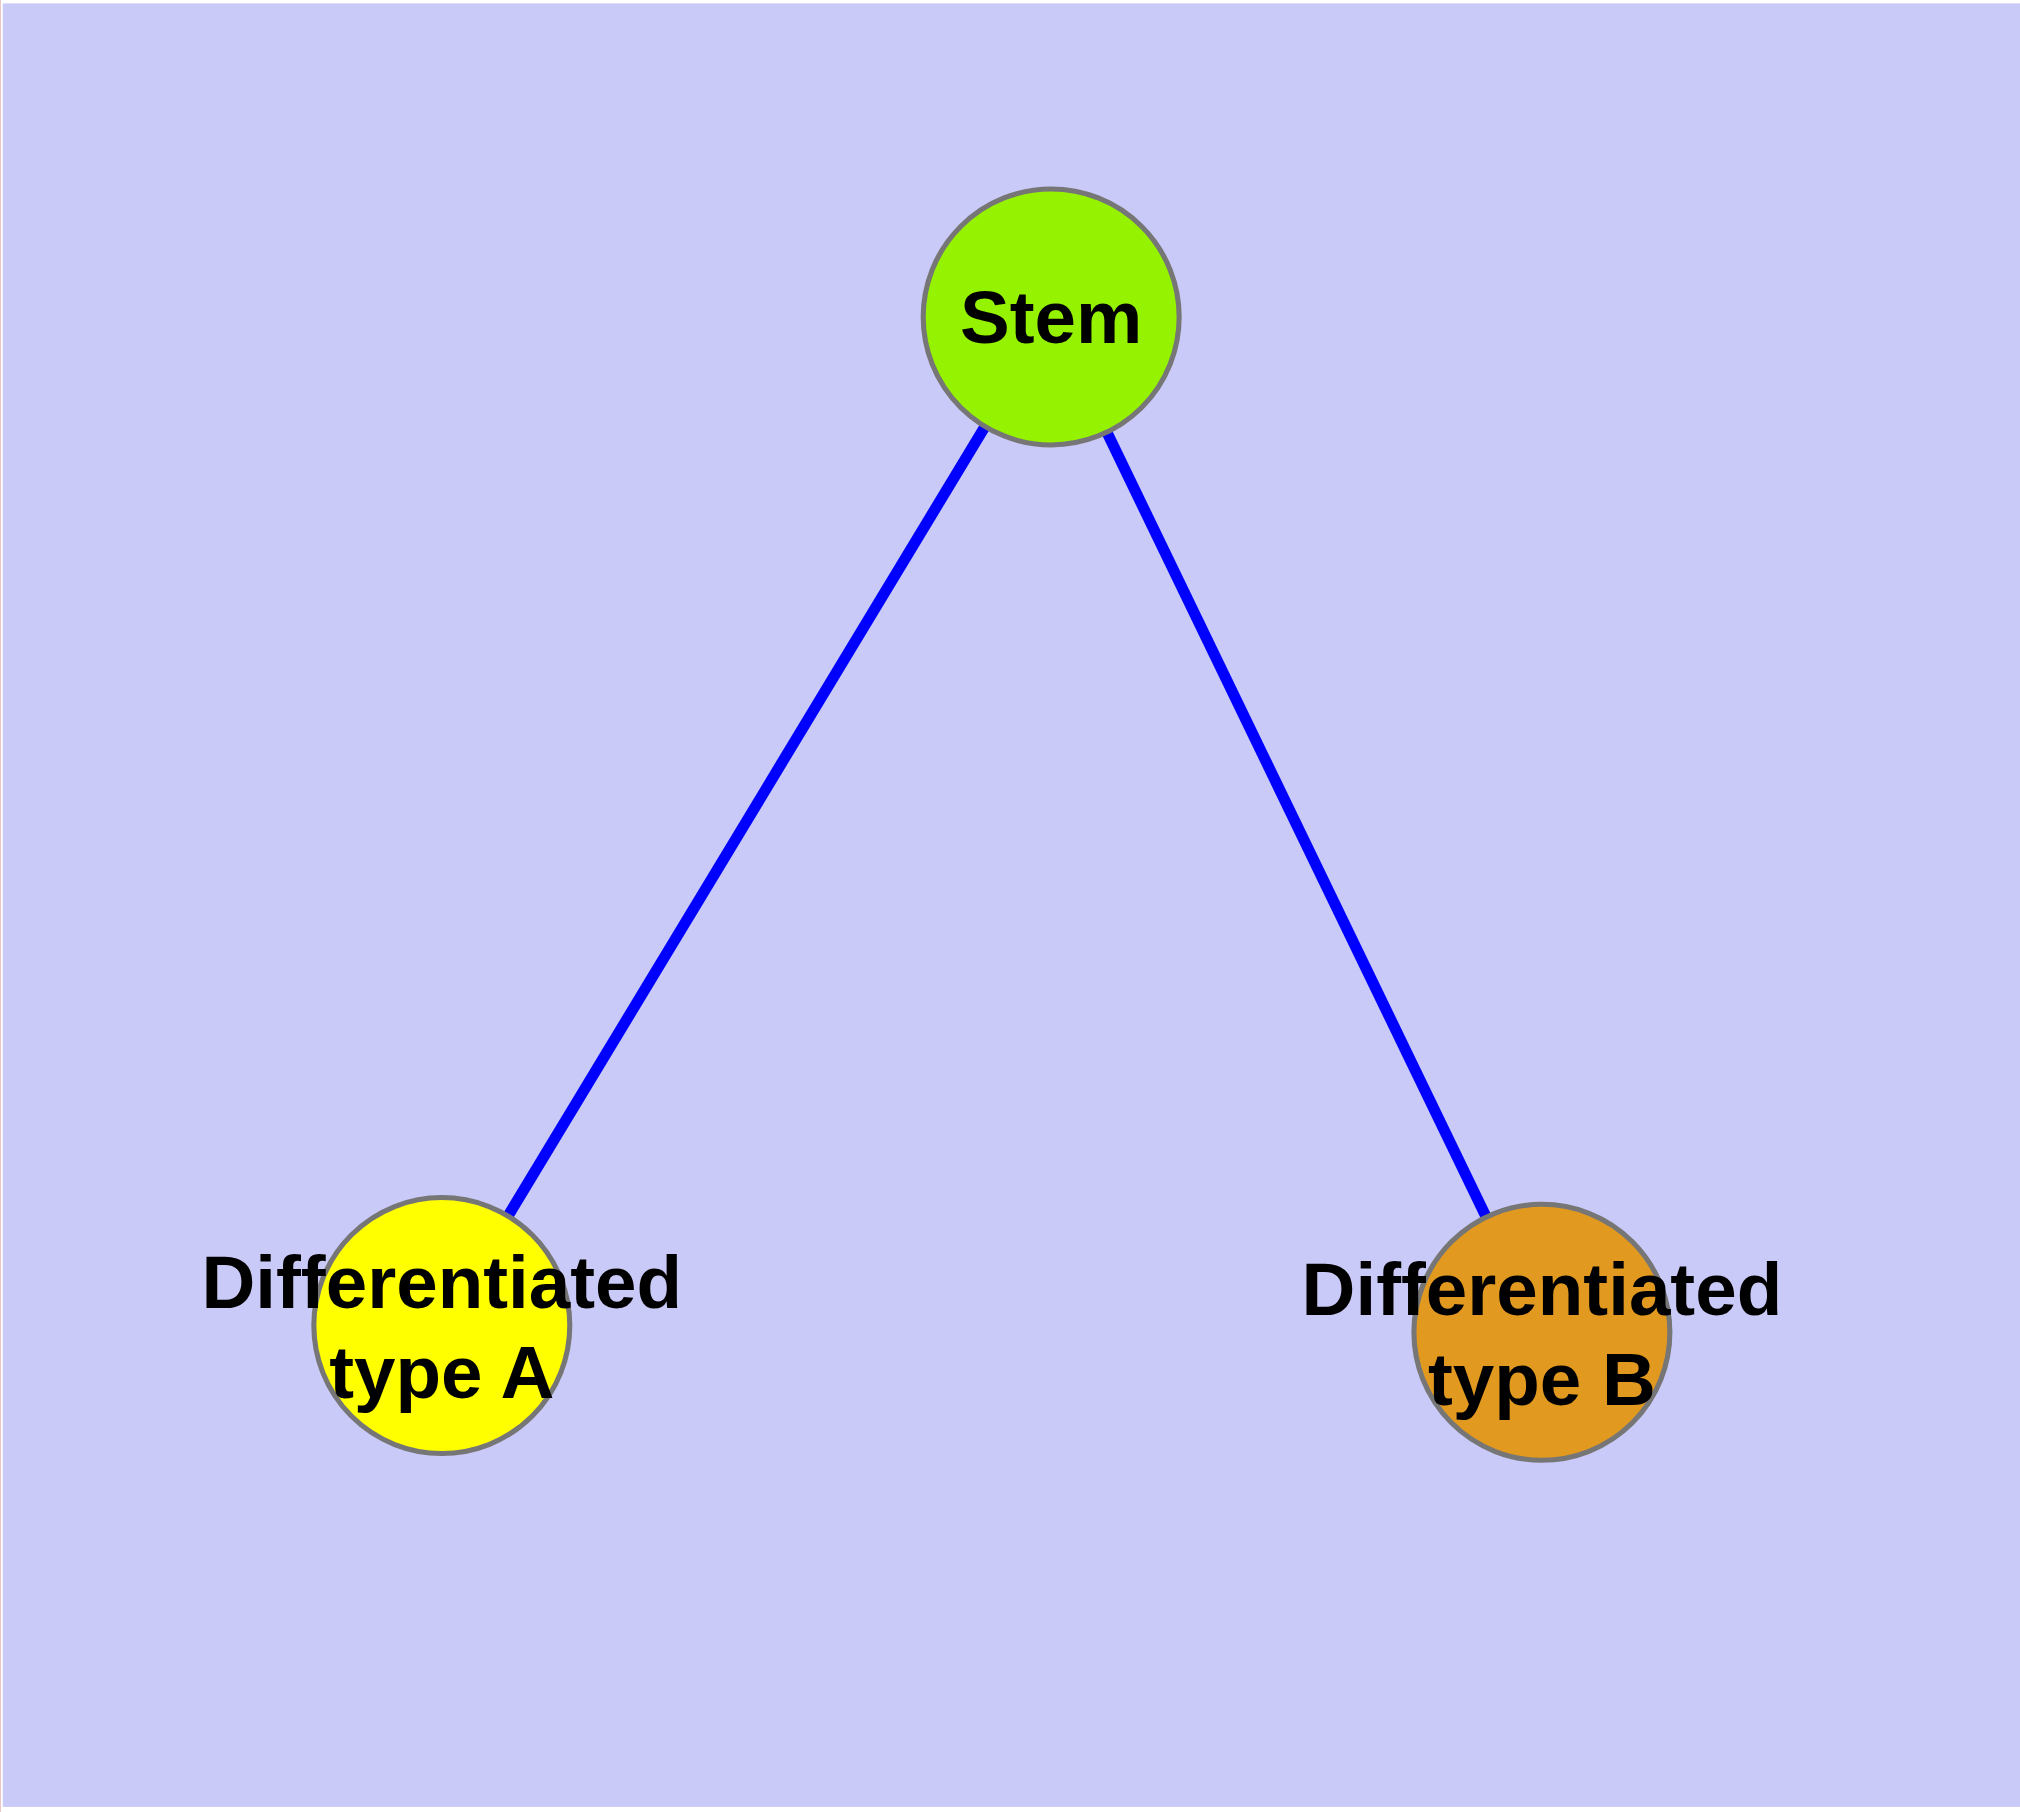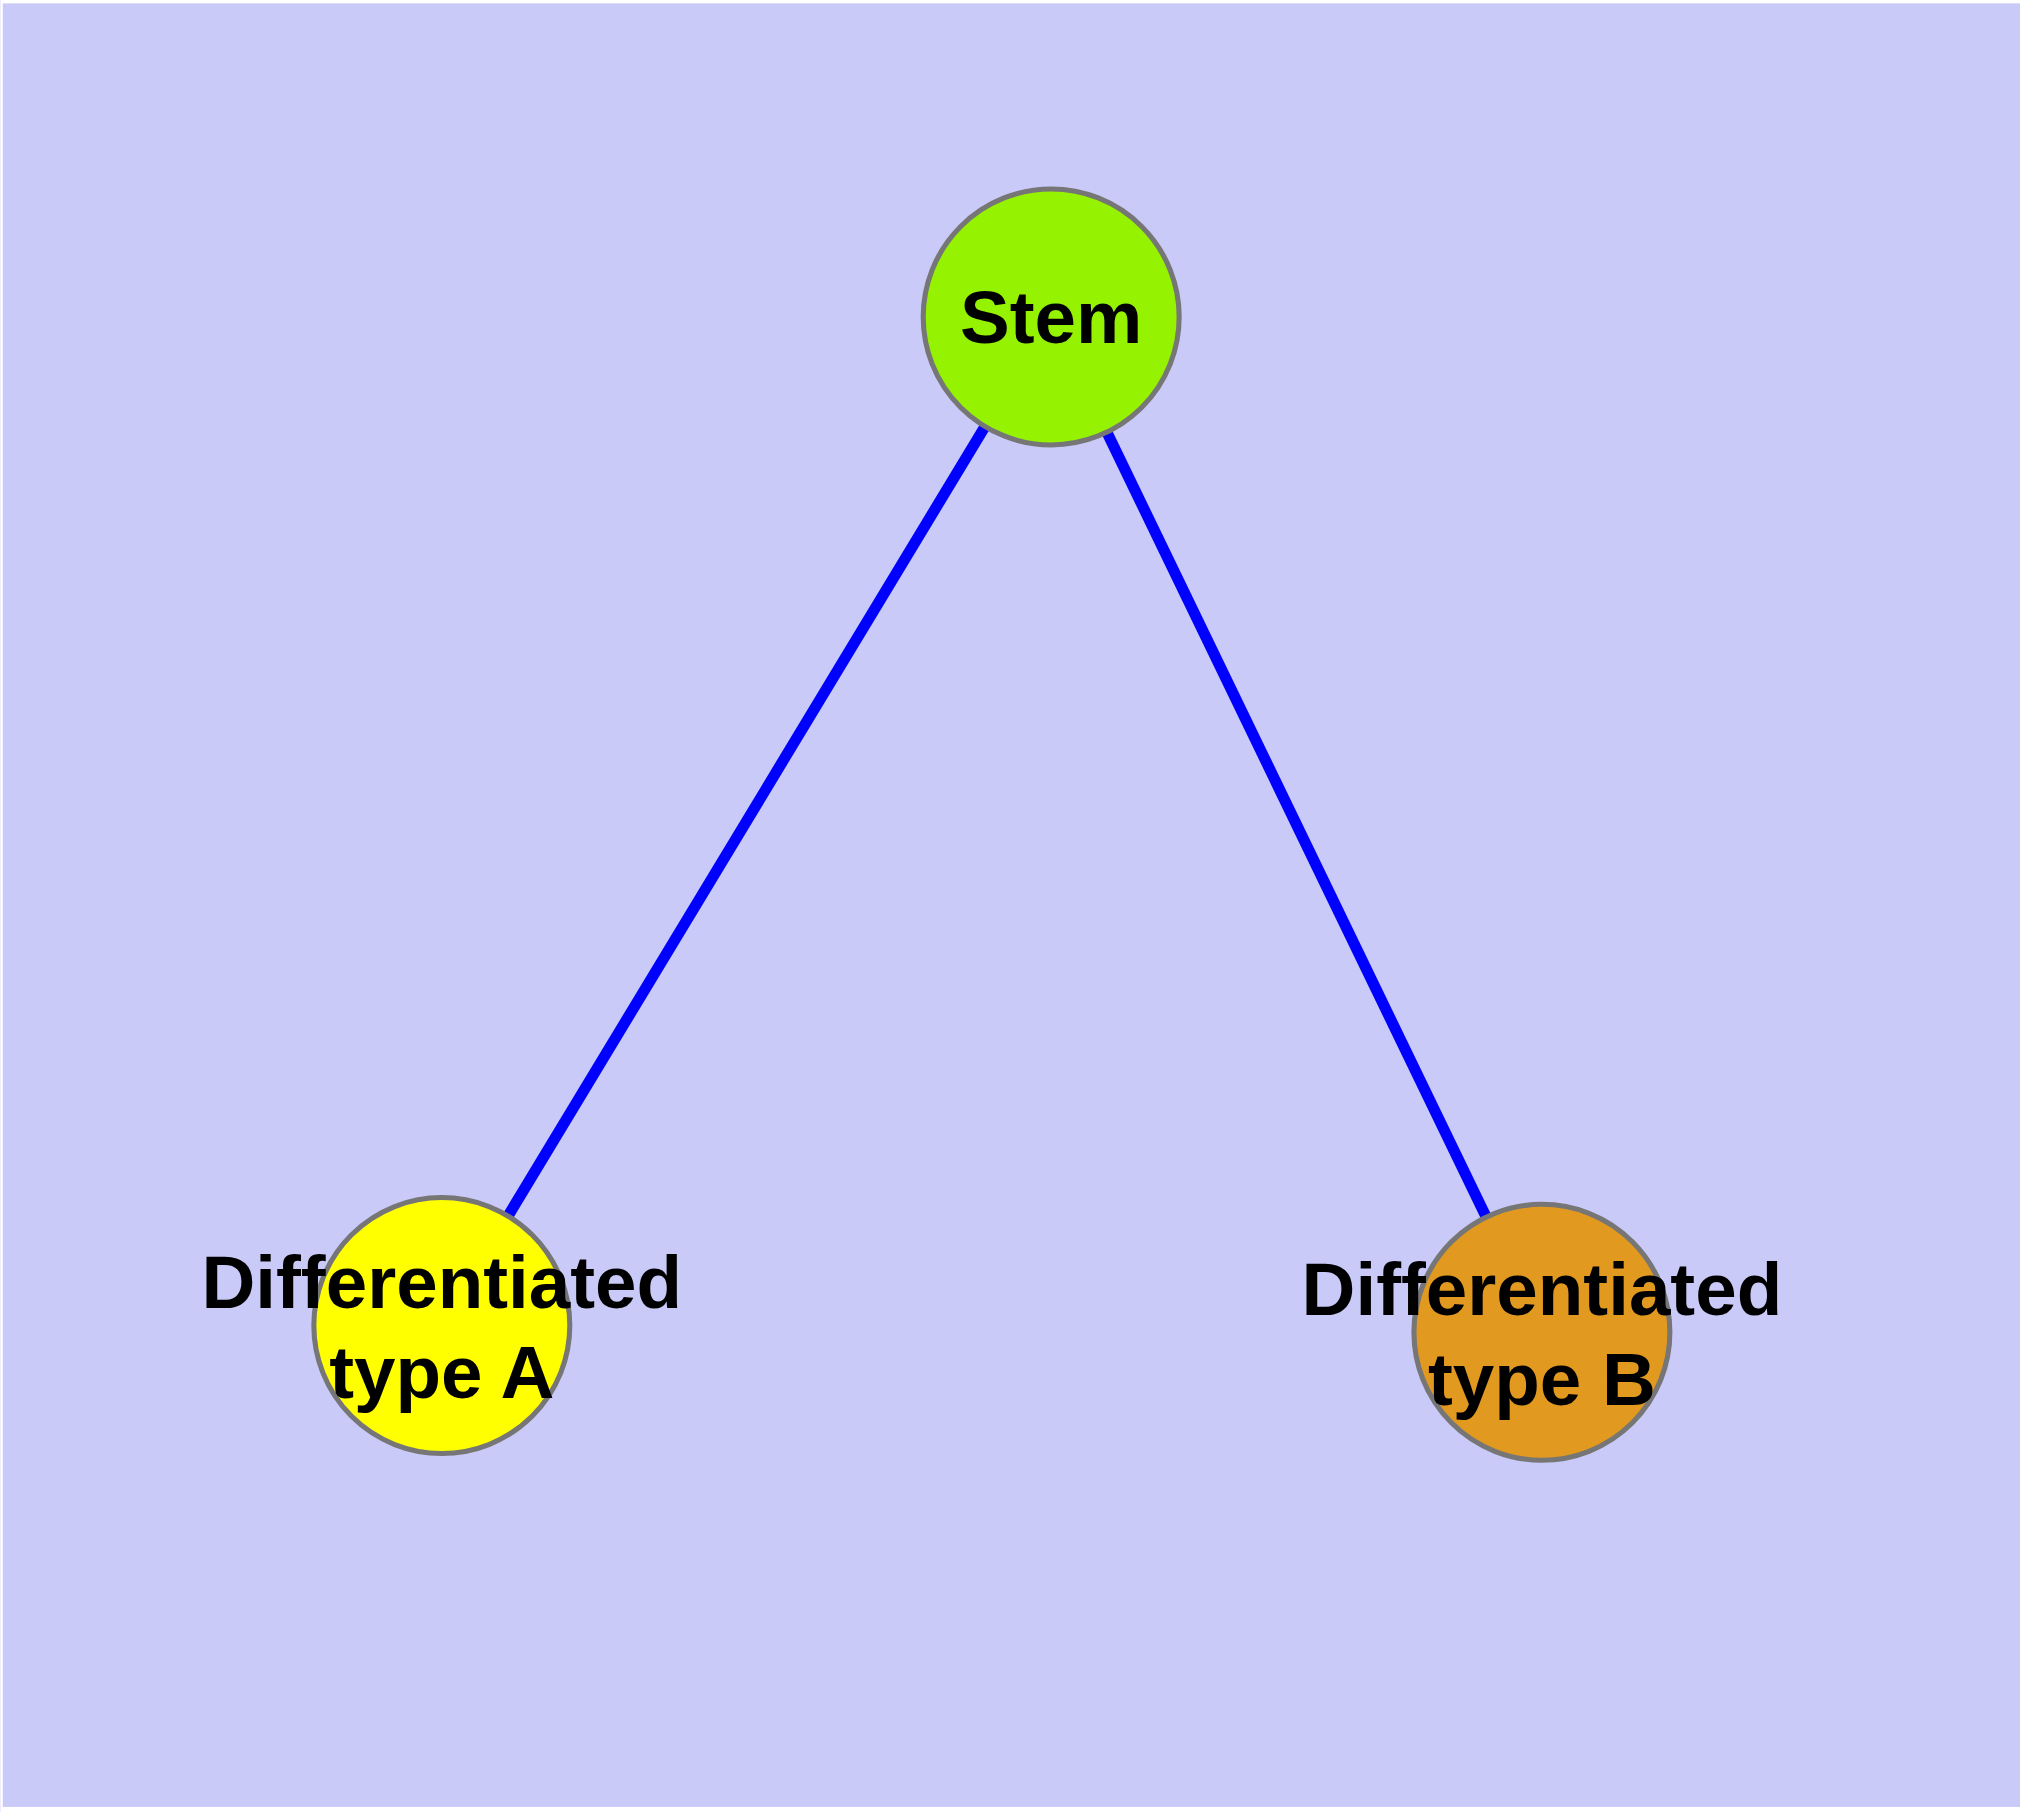--- a/index.html
+++ b/index.html
@@ -4,21 +4,21 @@
 <style>
   html, body {
     margin: 0;
     padding: 0;
     background: #ffffff;
   }
   .figure-wrap {
     width: 1999px;
     height: 1812px;
     position: relative;
-    background: #c4b5fd;
+    background: #b91c1c;
   }
   svg {
     display: block;
   }
   text.node-label {
     font-family: "Liberation Sans", sans-serif;
     font-weight: bold;
     font-size: 88px;
     text-anchor: middle;
     dominant-baseline: central;

